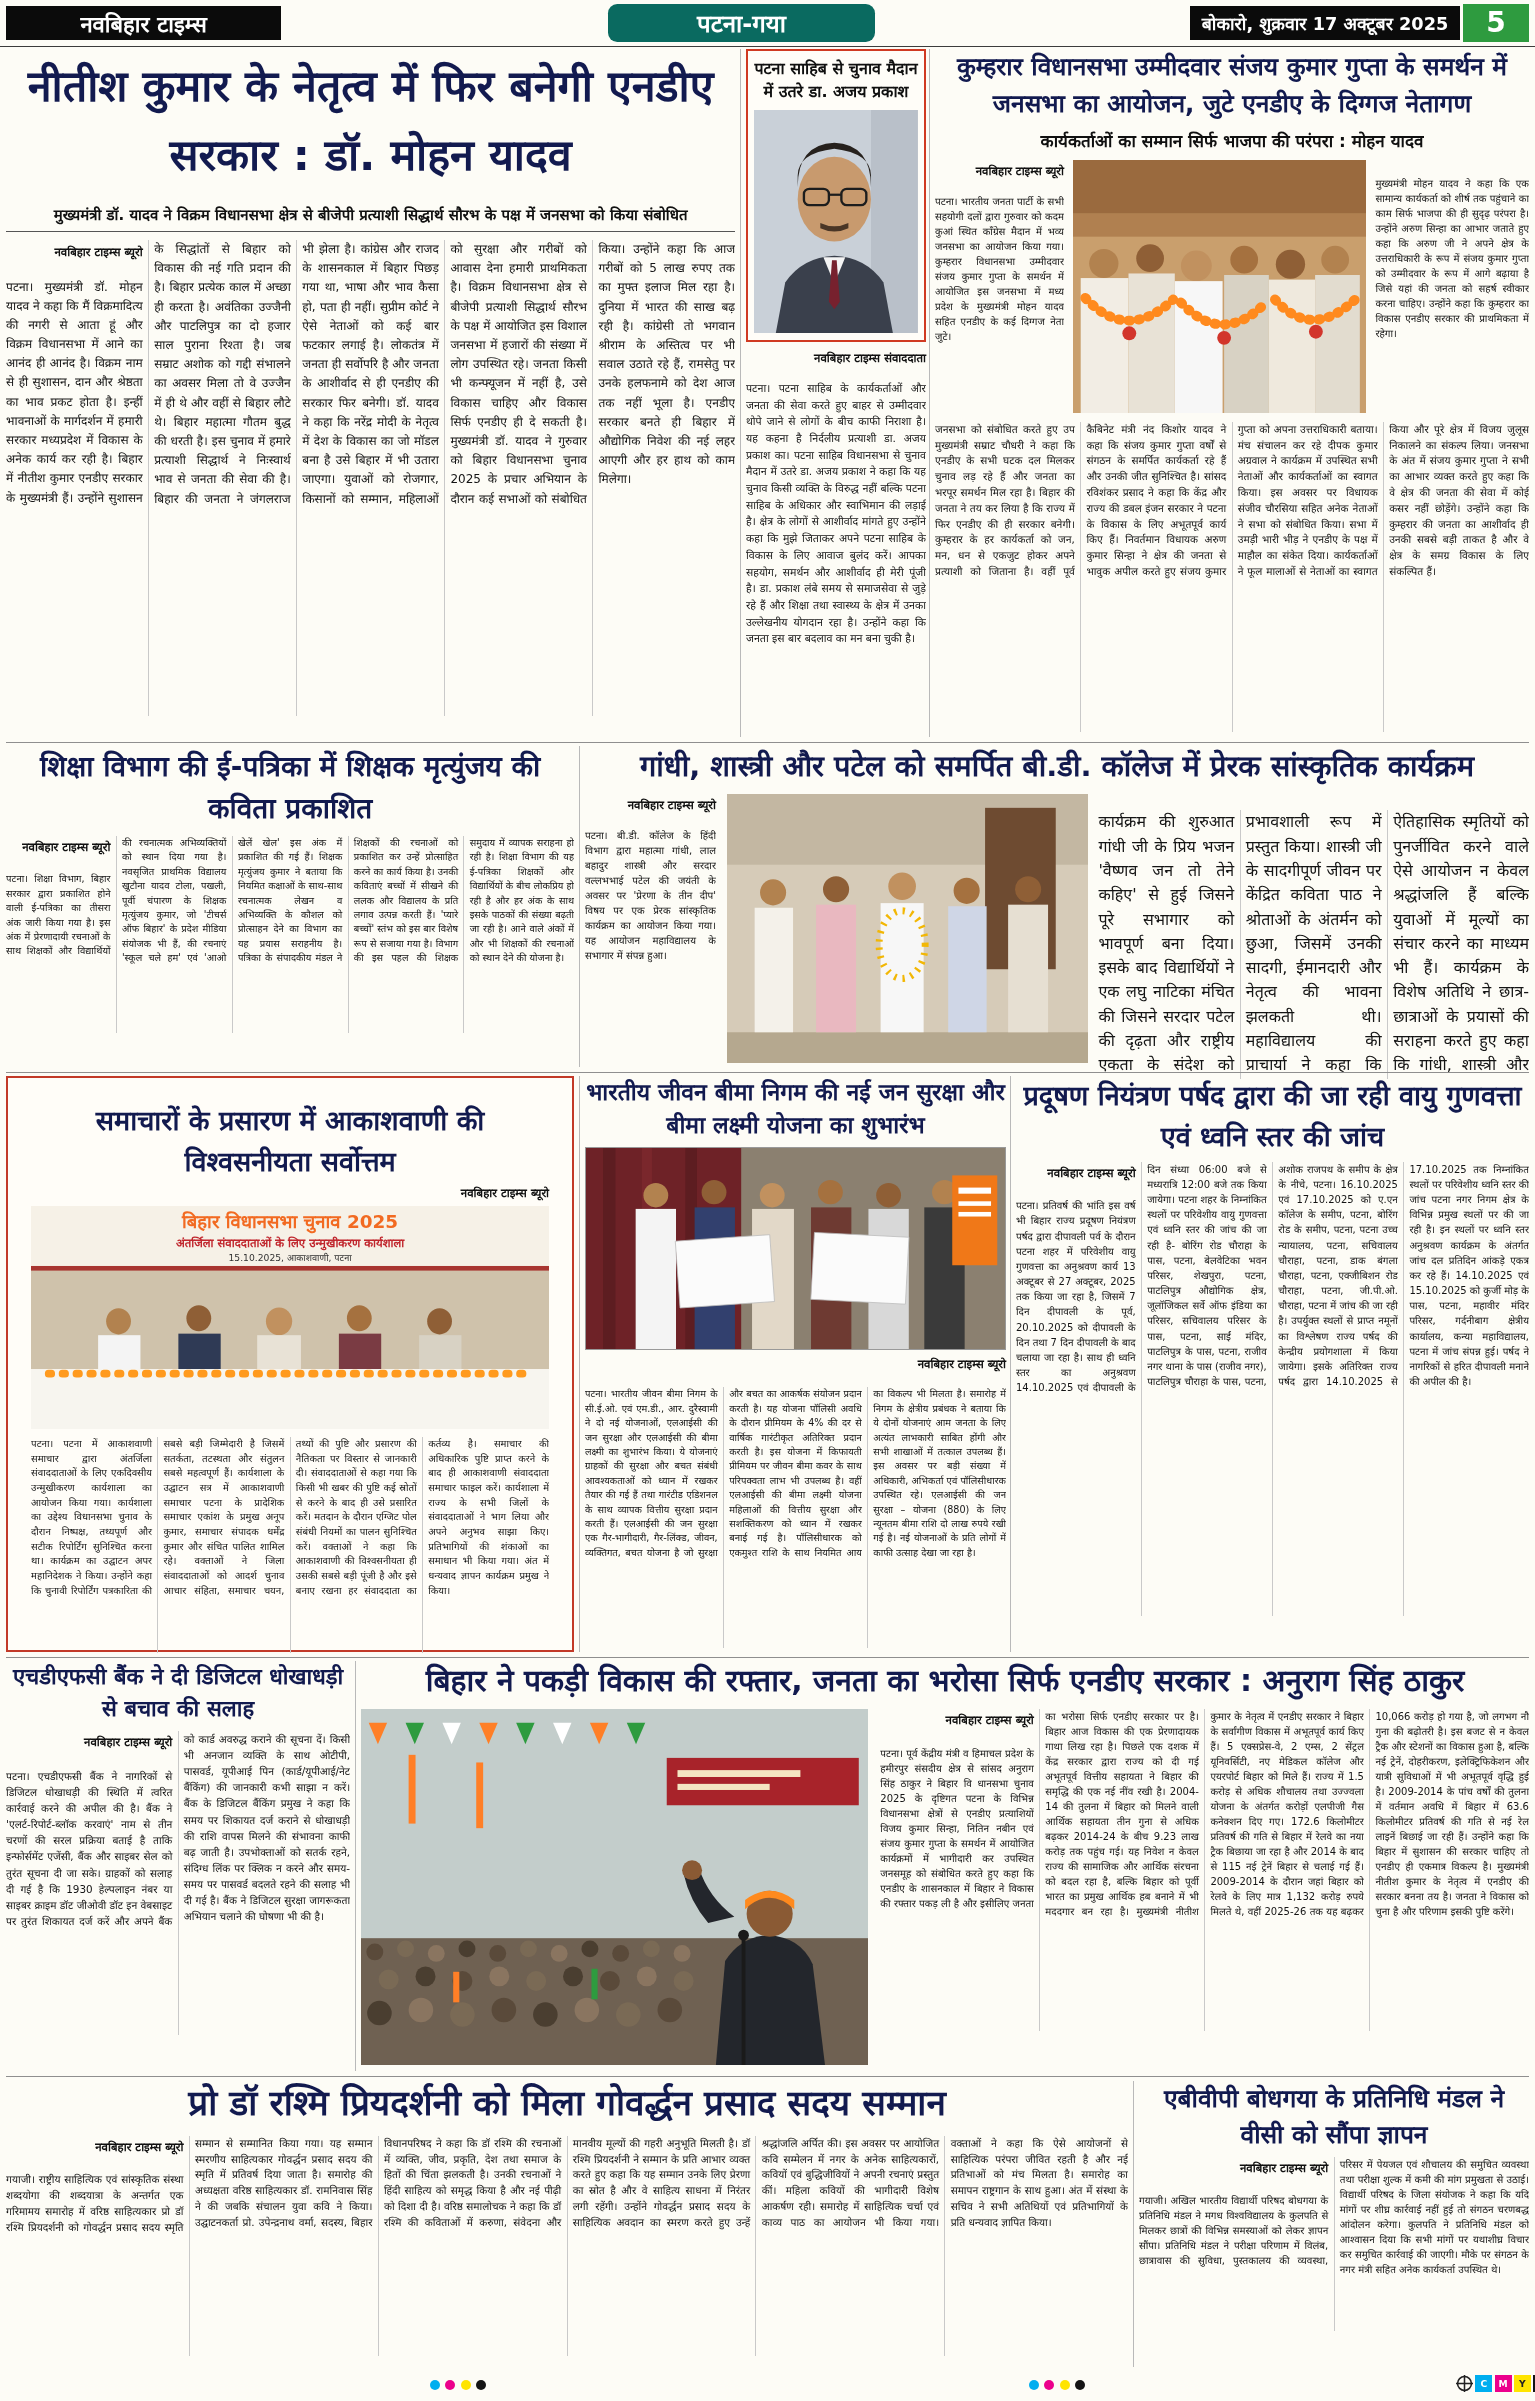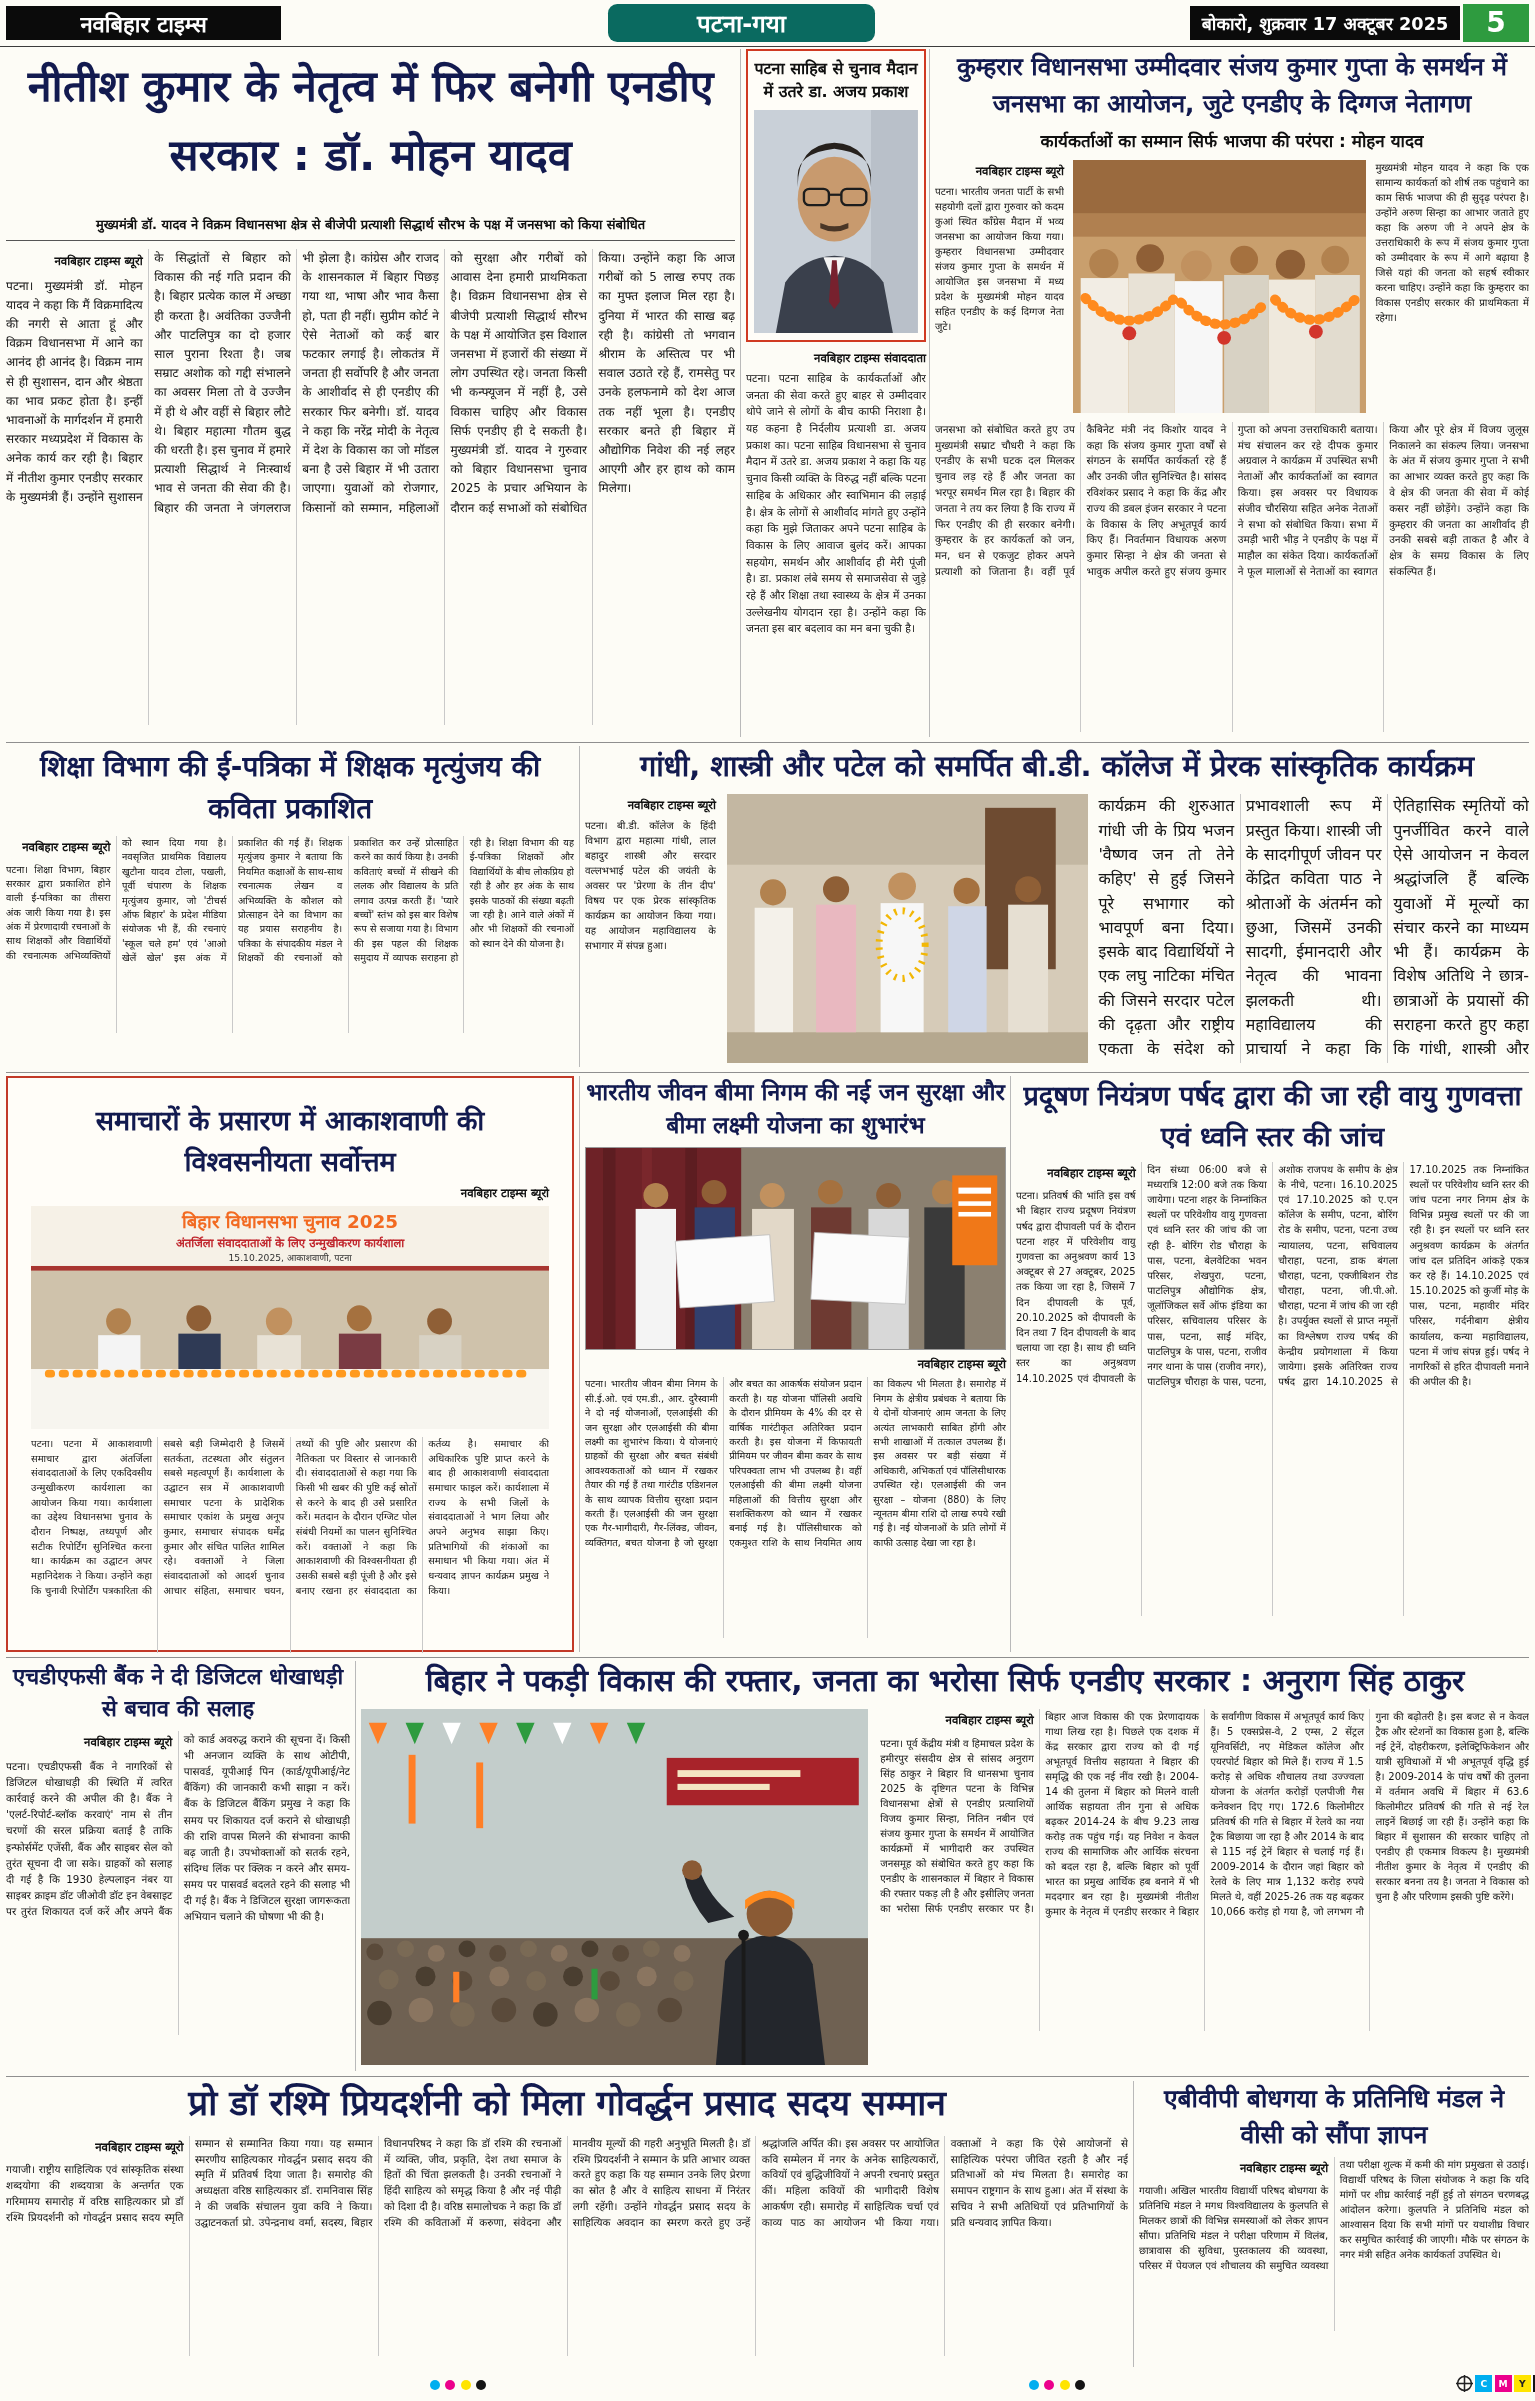--- a/index.html
+++ b/index.html
@@ -19,29 +19,29 @@
   .mast-page   { left:1463px; top:3.8px; width:66px; height:38px; background:#2e9b3f; color:#fff;
                  display:flex; align-items:center; justify-content:center; font-size:28px; font-weight:bold; }
   .mast-rule   { left:0; top:46px; width:1535px; border-top:1.5px solid #3c3c3c; }
 
   
   .hline { left:6.1px; width:1523px; border-top:0.8px solid #8f8f8f; }
   .vline { border-left:0.8px solid #b9b9b9; }
   .headline { font-weight:bold; color:#121a4f; text-align:center; }
   .subhead  { font-weight:bold; color:#101010; text-align:center; }
   .byline   { font-weight:bold; text-align:right; font-size:11.5px; margin:3.1px 0 6.1px; color:#101010; }
-  .body-text { text-align:justify; color:#141414; }
+  .body-text { text-align:justify; color:#141414;margin-top:16px; }
   .colwrap { overflow:hidden; column-gap:11.5px; column-rule:0.8px solid #c9c9c9; }
   .photo { position:relative; overflow:hidden; background:#d8d3c8; }
   .photo svg { display:block; width:100%; height:100%; }
 
   
   #a1 { left:6.1px; top:49px; width:729px; height:688px; }
   .a1-headline { font-size:43px; line-height:1.6; padding-top:3.1px; }
-  .a1-subhead  { font-size:13px; margin-top:25px; padding-bottom:7.7px; border-bottom:1.5px solid #555; }
+  .a1-subhead  { font-size:15px; margin-top:14px; padding-bottom:7.7px; border-bottom:1.5px solid #555; }
   .a1-cols { margin-top:7.7px; column-count:5; height:476px; font-size:12px; line-height:1.6; }
 
   
   #ajaycol { left:746px; top:49px; width:180px; height:688px; }
   .ajay-box { border:2.3px solid #d03a22; padding:6.1px 6.1px 7.7px; background:#fffdf8; }
   .ajay-title { font-size:16px; font-weight:bold; text-align:center; line-height:1.45; color:#101010; }
   .ajay-photo { height:223px; margin-top:6.1px; }
   .ajay-body  { font-size:10.7px; line-height:1.56; height:336px; overflow:hidden; }
 
   

